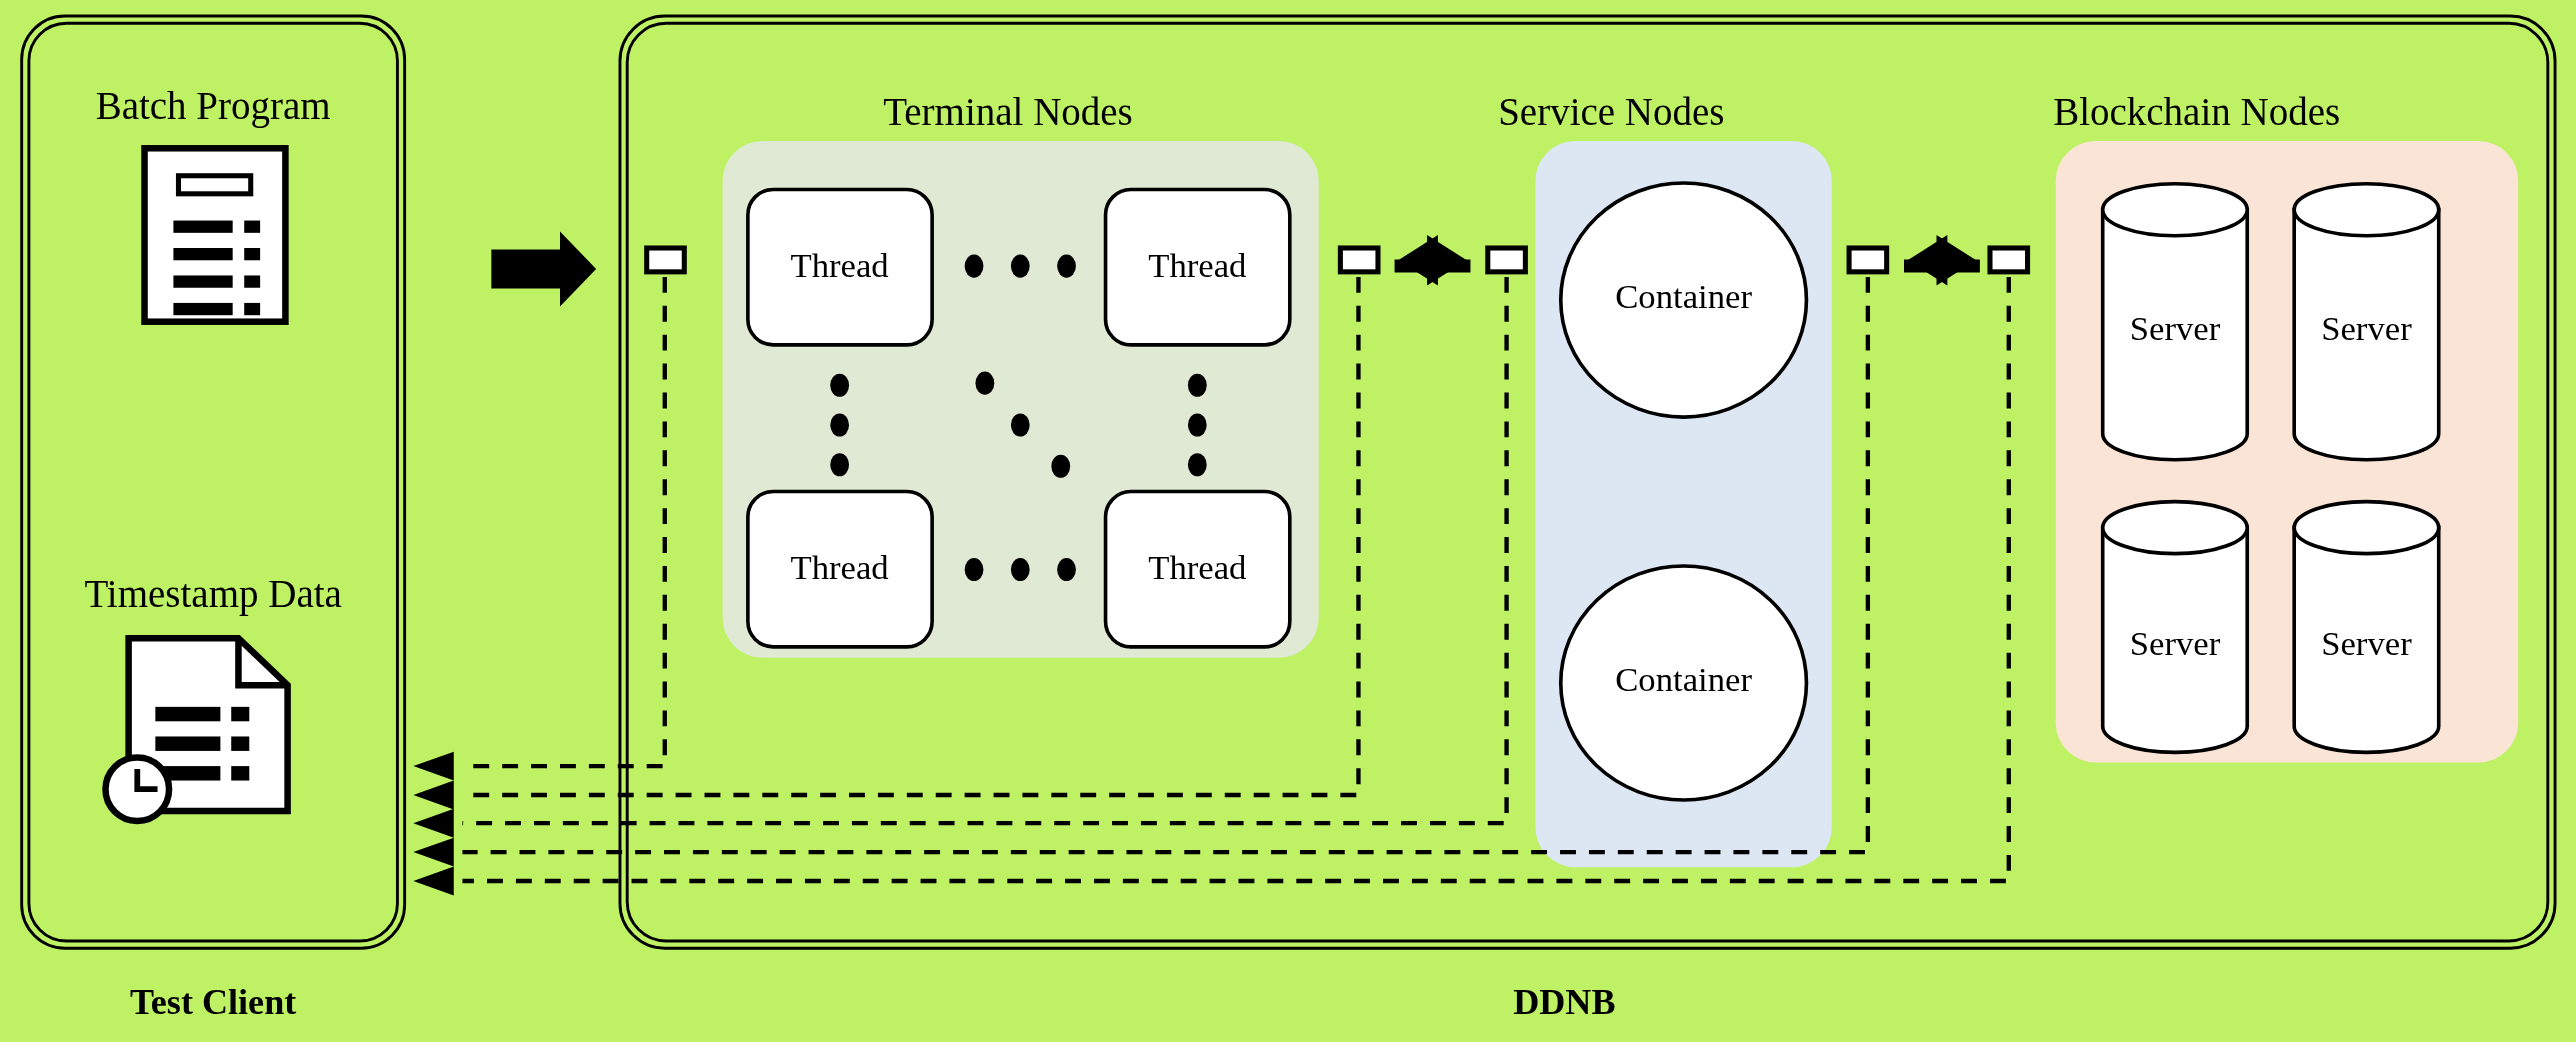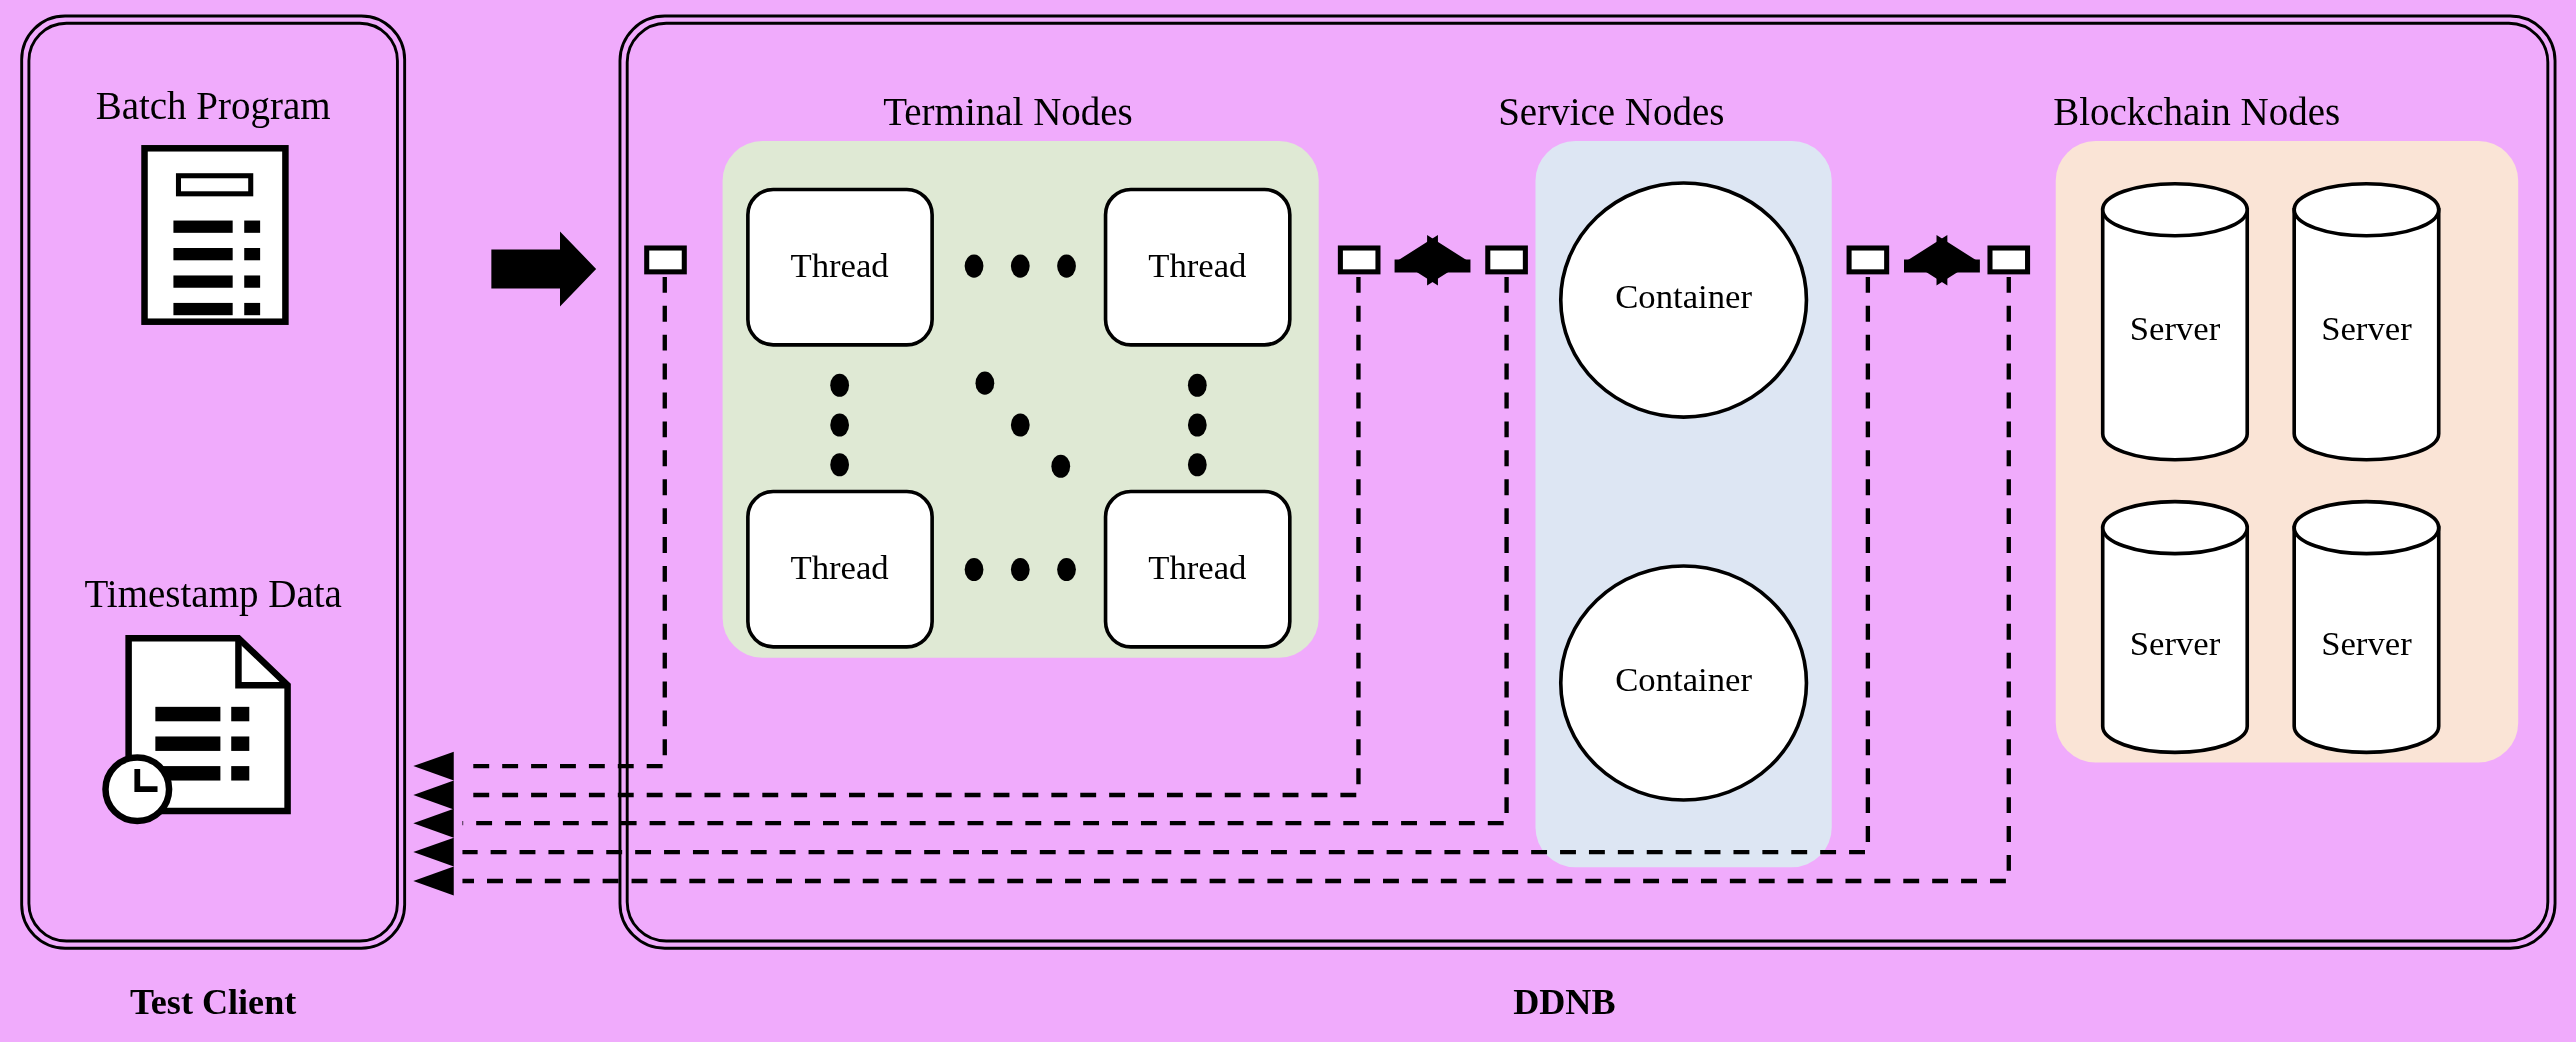--- a/index.html
+++ b/index.html
@@ -1,17 +1,17 @@
 <!DOCTYPE html>
 <html style="font-size:11.6px"><head>
 <meta charset="utf-8">
 <style>
   html,body{margin:0;padding:0;background:#ffffff;}
   body{width:2576px;height:1043px;font-family:"Liberation Serif",serif;overflow:hidden;}
-  #stage{position:relative;width:2576px;height:1043px;background:#f0abfc;}
+  #stage{position:relative;width:2576px;height:1043px;background:#bef264;}
   svg{position:absolute;top:0;left:0;width:2576px;height:1043px;}
   .lbl{font-family:"Liberation Serif",serif;fill:#000;text-anchor:middle;dominant-baseline:middle;}
   .t-section{font-size:54px;}
   .t-item{font-size:48px;}
   .t-panel{font-size:54px;}
   .t-foot{font-size:50px;font-weight:bold;}
   .stroke-thin{fill:none;stroke:#000;stroke-width:4;}
   .stroke-box{fill:#fff;stroke:#000;stroke-width:5;}
   .dash{fill:none;stroke:#000;stroke-width:6;stroke-dasharray:22 18;}
   .solidfill{fill:#000;}

